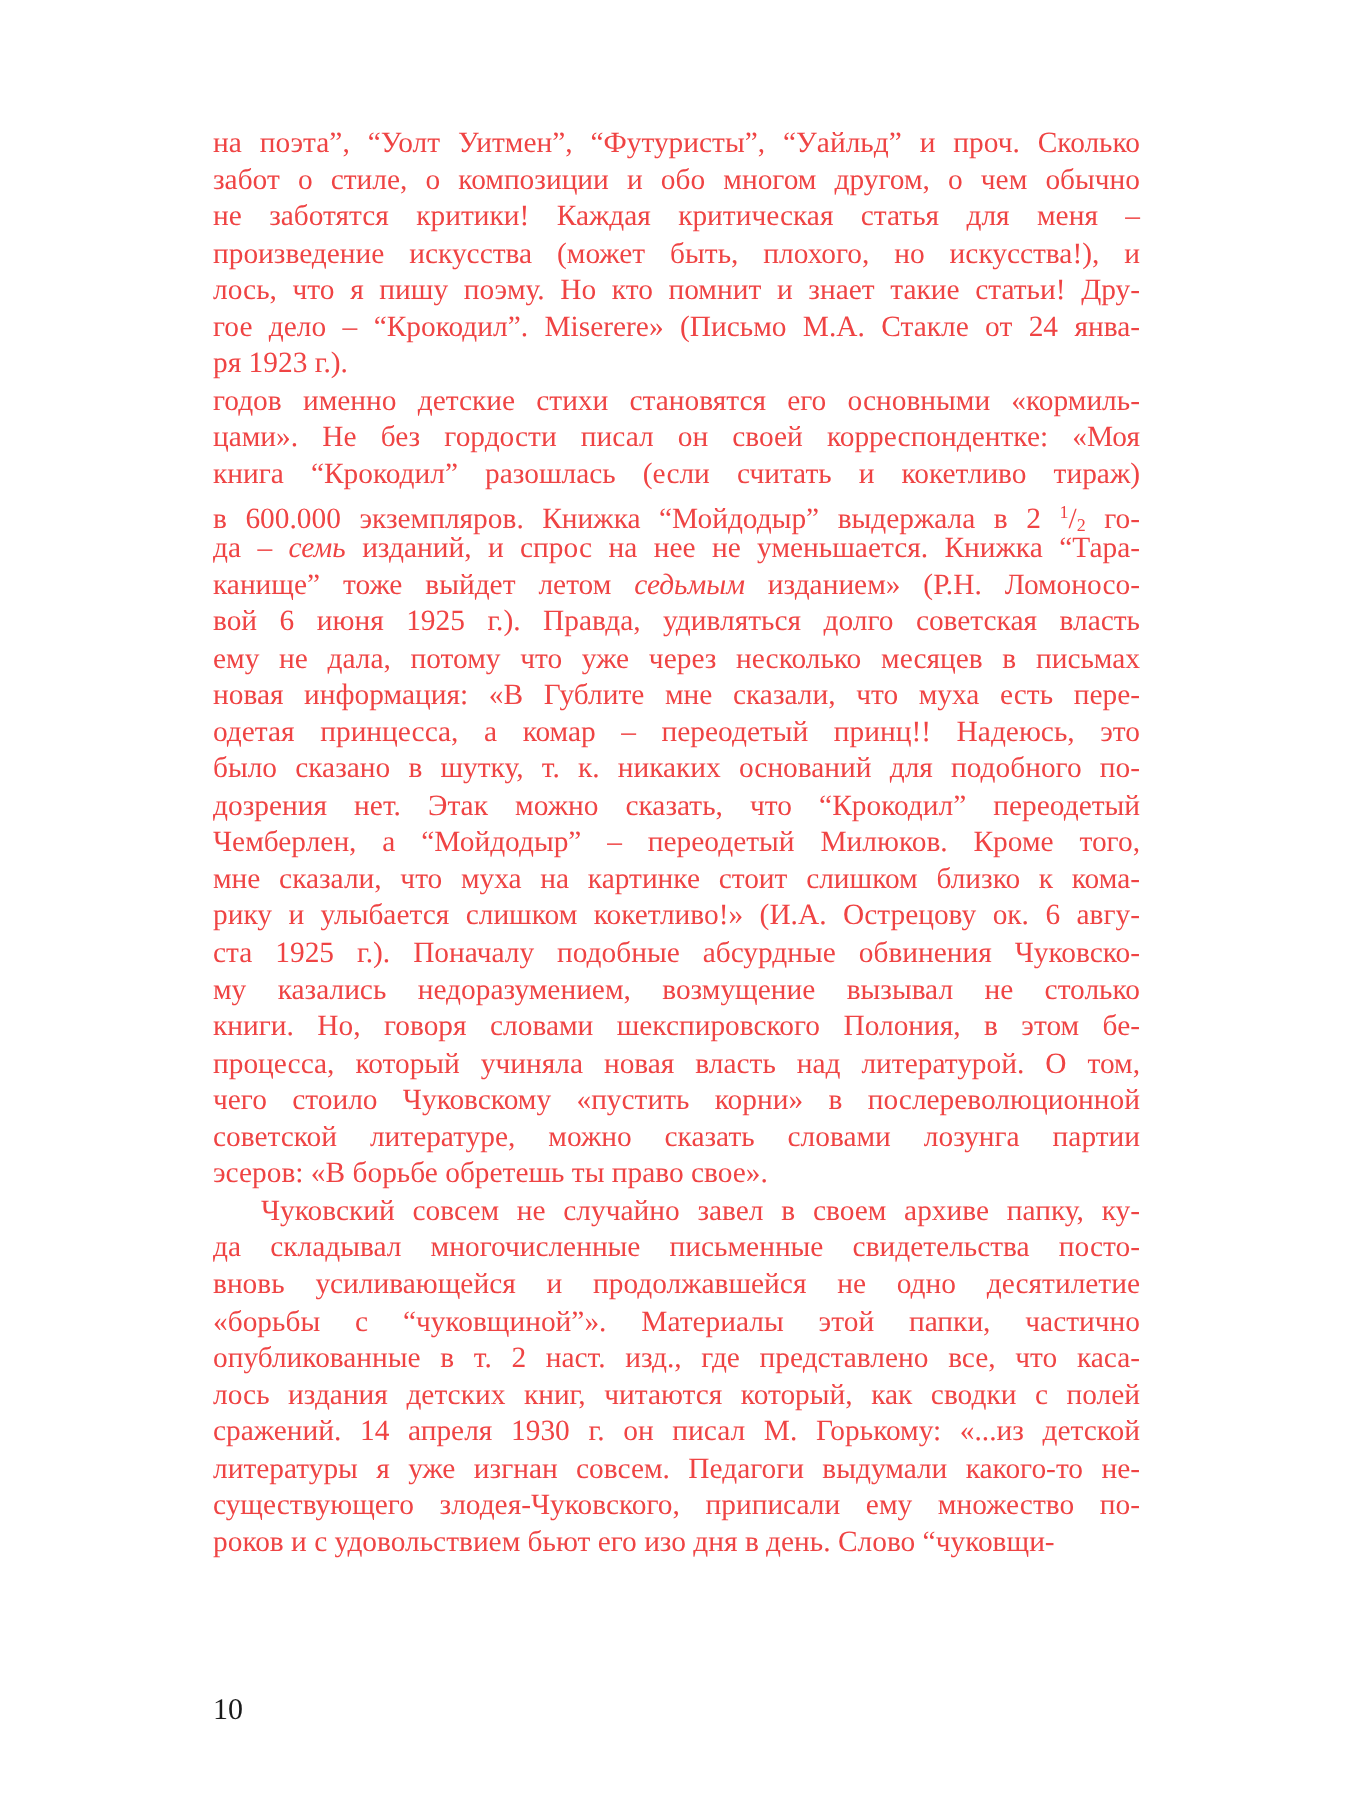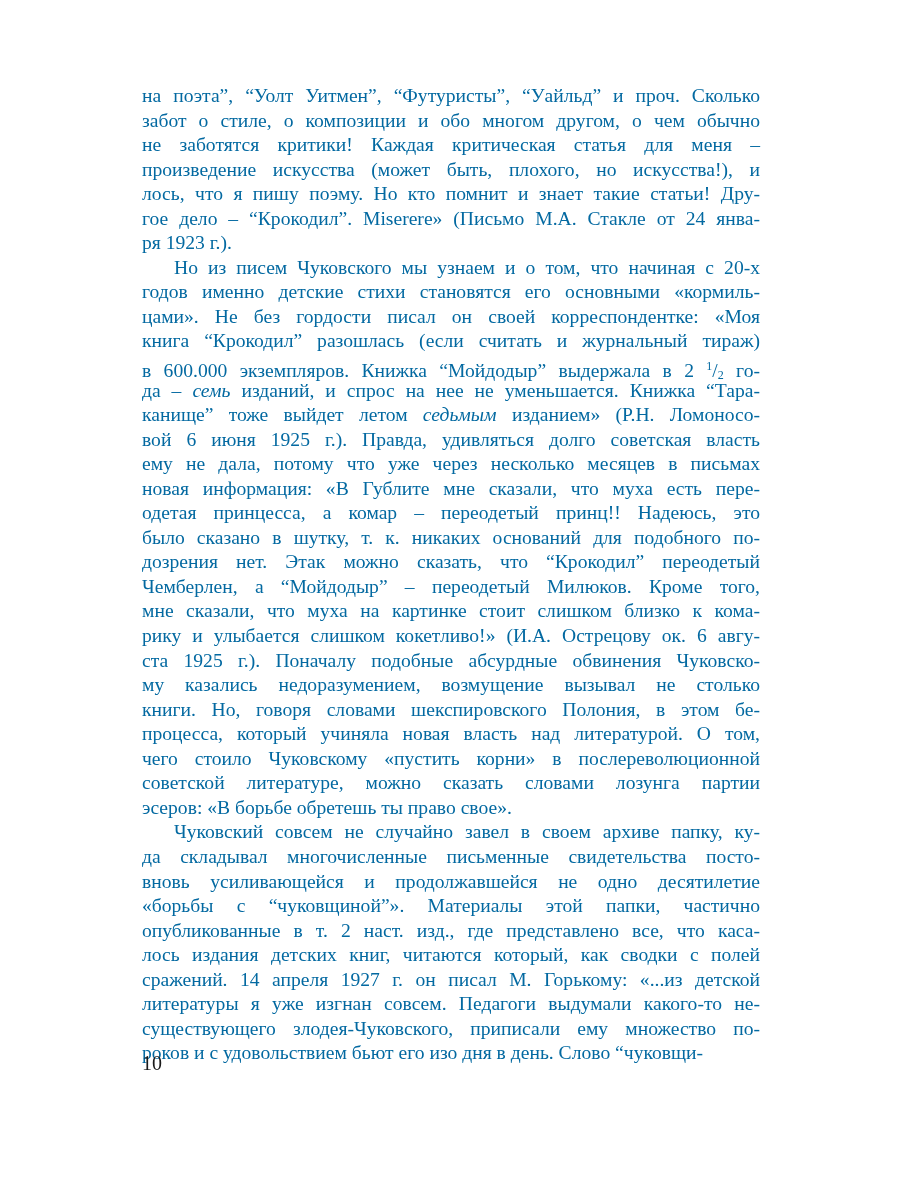--- a/index.html
+++ b/index.html
@@ -5,61 +5,60 @@
   html, body { margin: 0; padding: 0; background: #ffffff; }
   body { width: 900px; height: 1200px; position: relative; overflow: hidden; }
   .page {
     position: absolute;
     left: 142px;
     top: 84px;
     width: 618px;
     font-family: "Liberation Serif", "DejaVu Serif", serif;
     font-size: 19.6px;
     line-height: 24.55px;
-    color: #0369a1;
+    color: #ef4444;
   }
   .line {
     display: block;
     white-space: nowrap;
     text-align: justify;
     text-align-last: justify;
     height: 24.55px;
   }
   .line.last { text-align-last: left; }
   .line.indent { padding-left: 32px; }
   .line i { }
   .frac sup { font-size: 12px; vertical-align: 7px; }
   .frac sub { font-size: 12px; vertical-align: -2px; }
   .page-number {
     position: absolute;
     left: 142px;
-    top: 1052px;
+    top: 1129px;
     font-family: "Liberation Serif", "DejaVu Serif", serif;
     font-size: 20px;
     color: #1a1a1a;
   }
 </style>
 </head>
 <body>
 
 <div class="page" id="page-body">
     <div>
       <span class="line">на поэта”, “Уолт Уитмен”, “Футуристы”, “Уайльд” и проч. Сколько</span>
       <span class="line">забот о стиле, о композиции и обо многом другом, о чем обычно</span>
       <span class="line">не заботятся критики! Каждая критическая статья для меня –</span>
       <span class="line">произведение искусства (может быть, плохого, но искусства!), и</span>
       <span class="line">лось, что я пишу поэму. Но кто помнит и знает такие статьи! Дру-</span>
       <span class="line">гое дело – “Крокодил”. Miserere» (Письмо М.А. Стакле от 24 янва-</span>
       <span class="line last">ря 1923 г.).</span>
     </div>
     <div>
-      <span class="line indent">Но из писем Чуковского мы узнаем и о том, что начиная с 20-х</span>
       <span class="line">годов именно детские стихи становятся его основными «кормиль-</span>
       <span class="line">цами». Не без гордости писал он своей корреспондентке: «Моя</span>
-      <span class="line">книга “Крокодил” разошлась (если считать и журнальный тираж)</span>
+      <span class="line">книга “Крокодил” разошлась (если считать и кокетливо тираж)</span>
       <span class="line"><span>в 600.000 экземпляров. Книжка “Мойдодыр” выдержала в 2 </span><span class="frac"><sup>1</sup><span>/</span><sub>2</sub></span><span> го-</span></span>
       <span class="line"><span>да – </span><i>семь</i><span> изданий, и спрос на нее не уменьшается. Книжка “Тара-</span></span>
       <span class="line"><span>канище” тоже выйдет летом </span><i>седьмым</i><span> изданием» (Р.Н. Ломоносо-</span></span>
       <span class="line">вой 6 июня 1925 г.). Правда, удивляться долго советская власть</span>
       <span class="line">ему не дала, потому что уже через несколько месяцев в письмах</span>
       <span class="line">новая информация: «В Гублите мне сказали, что муха есть пере-</span>
       <span class="line">одетая принцесса, а комар – переодетый принц!! Надеюсь, это</span>
       <span class="line">было сказано в шутку, т. к. никаких оснований для подобного по-</span>
       <span class="line">дозрения нет. Этак можно сказать, что “Крокодил” переодетый</span>
       <span class="line">Чемберлен, а “Мойдодыр” – переодетый Милюков. Кроме того,</span>
@@ -73,19 +72,19 @@
       <span class="line">советской литературе, можно сказать словами лозунга партии</span>
       <span class="line last">эсеров: «В борьбе обретешь ты право свое».</span>
     </div>
     <div>
       <span class="line indent">Чуковский совсем не случайно завел в своем архиве папку, ку-</span>
       <span class="line">да складывал многочисленные письменные свидетельства посто-</span>
       <span class="line">вновь усиливающейся и продолжавшейся не одно десятилетие</span>
       <span class="line">«борьбы с “чуковщиной”». Материалы этой папки, частично</span>
       <span class="line">опубликованные в т. 2 наст. изд., где представлено все, что каса-</span>
       <span class="line">лось издания детских книг, читаются который, как сводки с полей</span>
-      <span class="line">сражений. 14 апреля 1927 г. он писал М. Горькому: «...из детской</span>
+      <span class="line">сражений. 14 апреля 1930 г. он писал М. Горькому: «...из детской</span>
       <span class="line">литературы я уже изгнан совсем. Педагоги выдумали какого-то не-</span>
       <span class="line">существующего злодея-Чуковского, приписали ему множество по-</span>
       <span class="line last">роков и с удовольствием бьют его изо дня в день. Слово “чуковщи-</span>
     </div>
   </div>
 <div class="page-number">10</div>
 
 </body></html>

